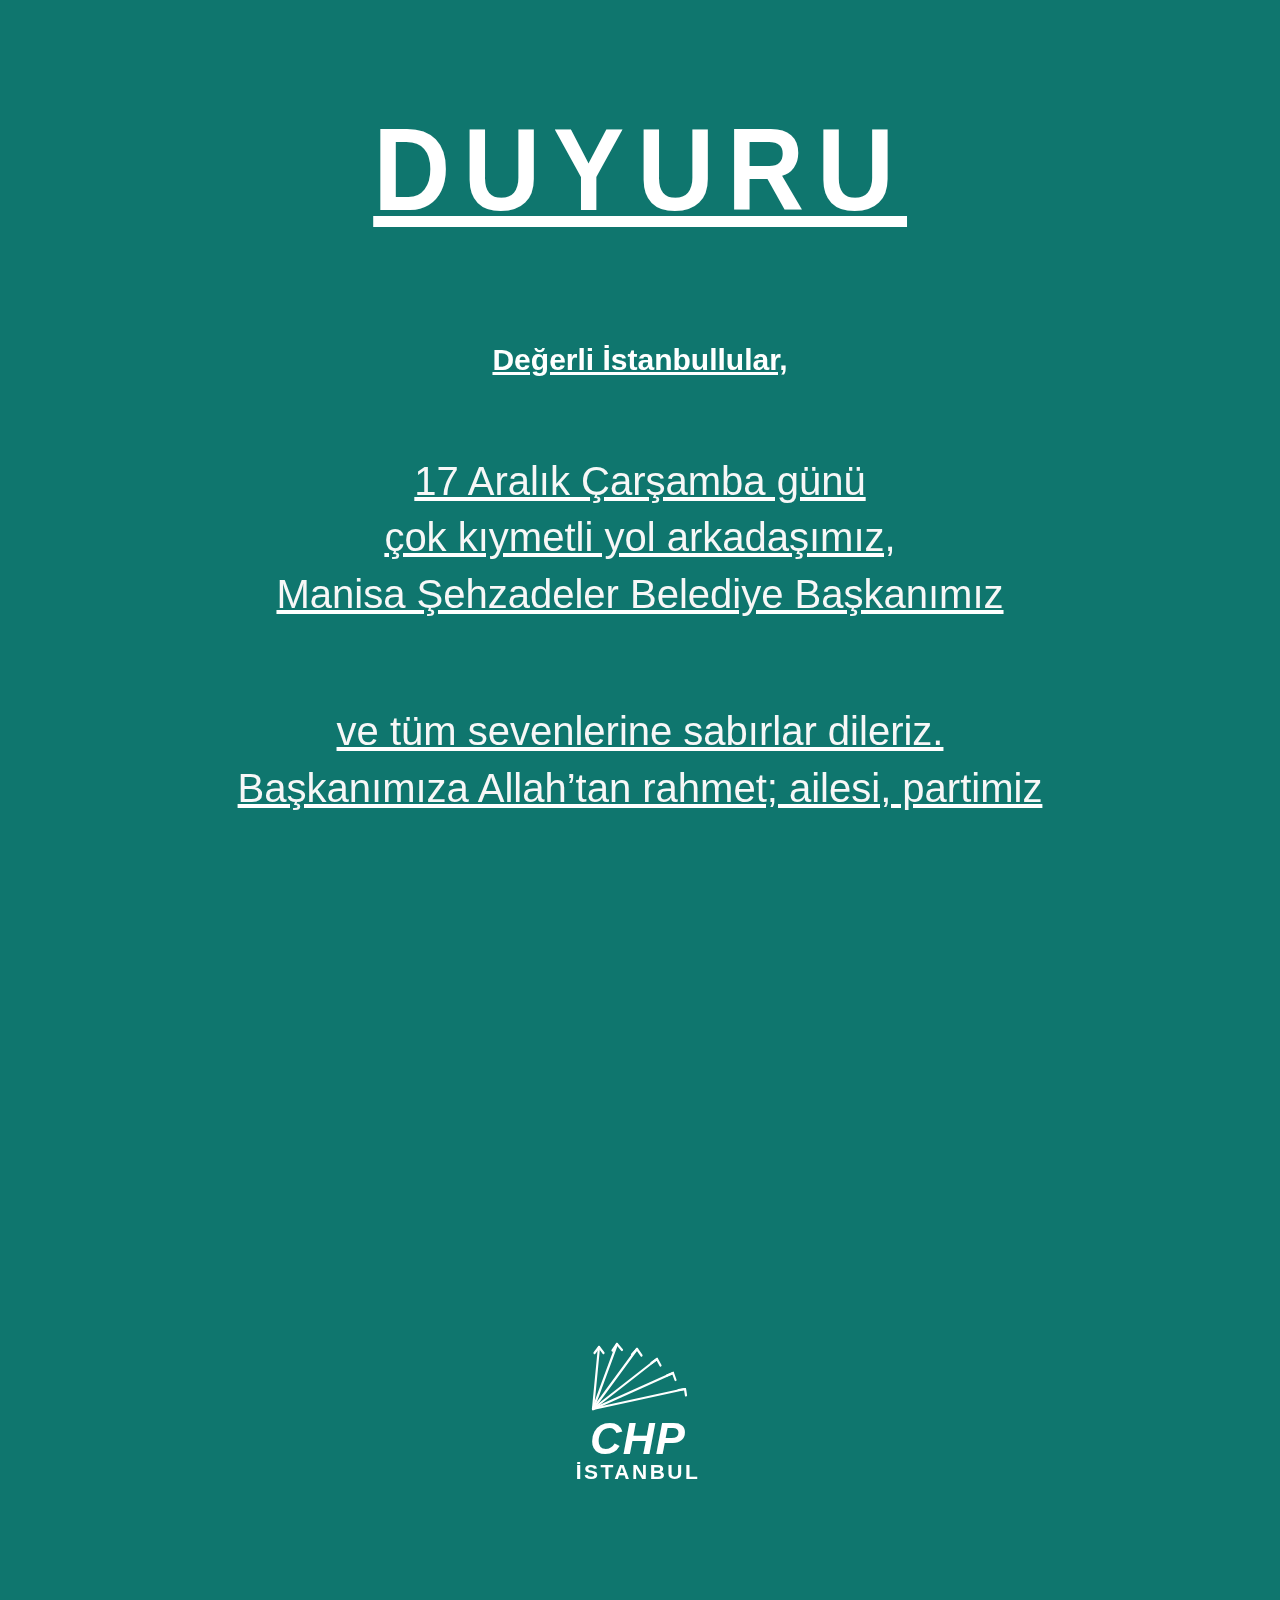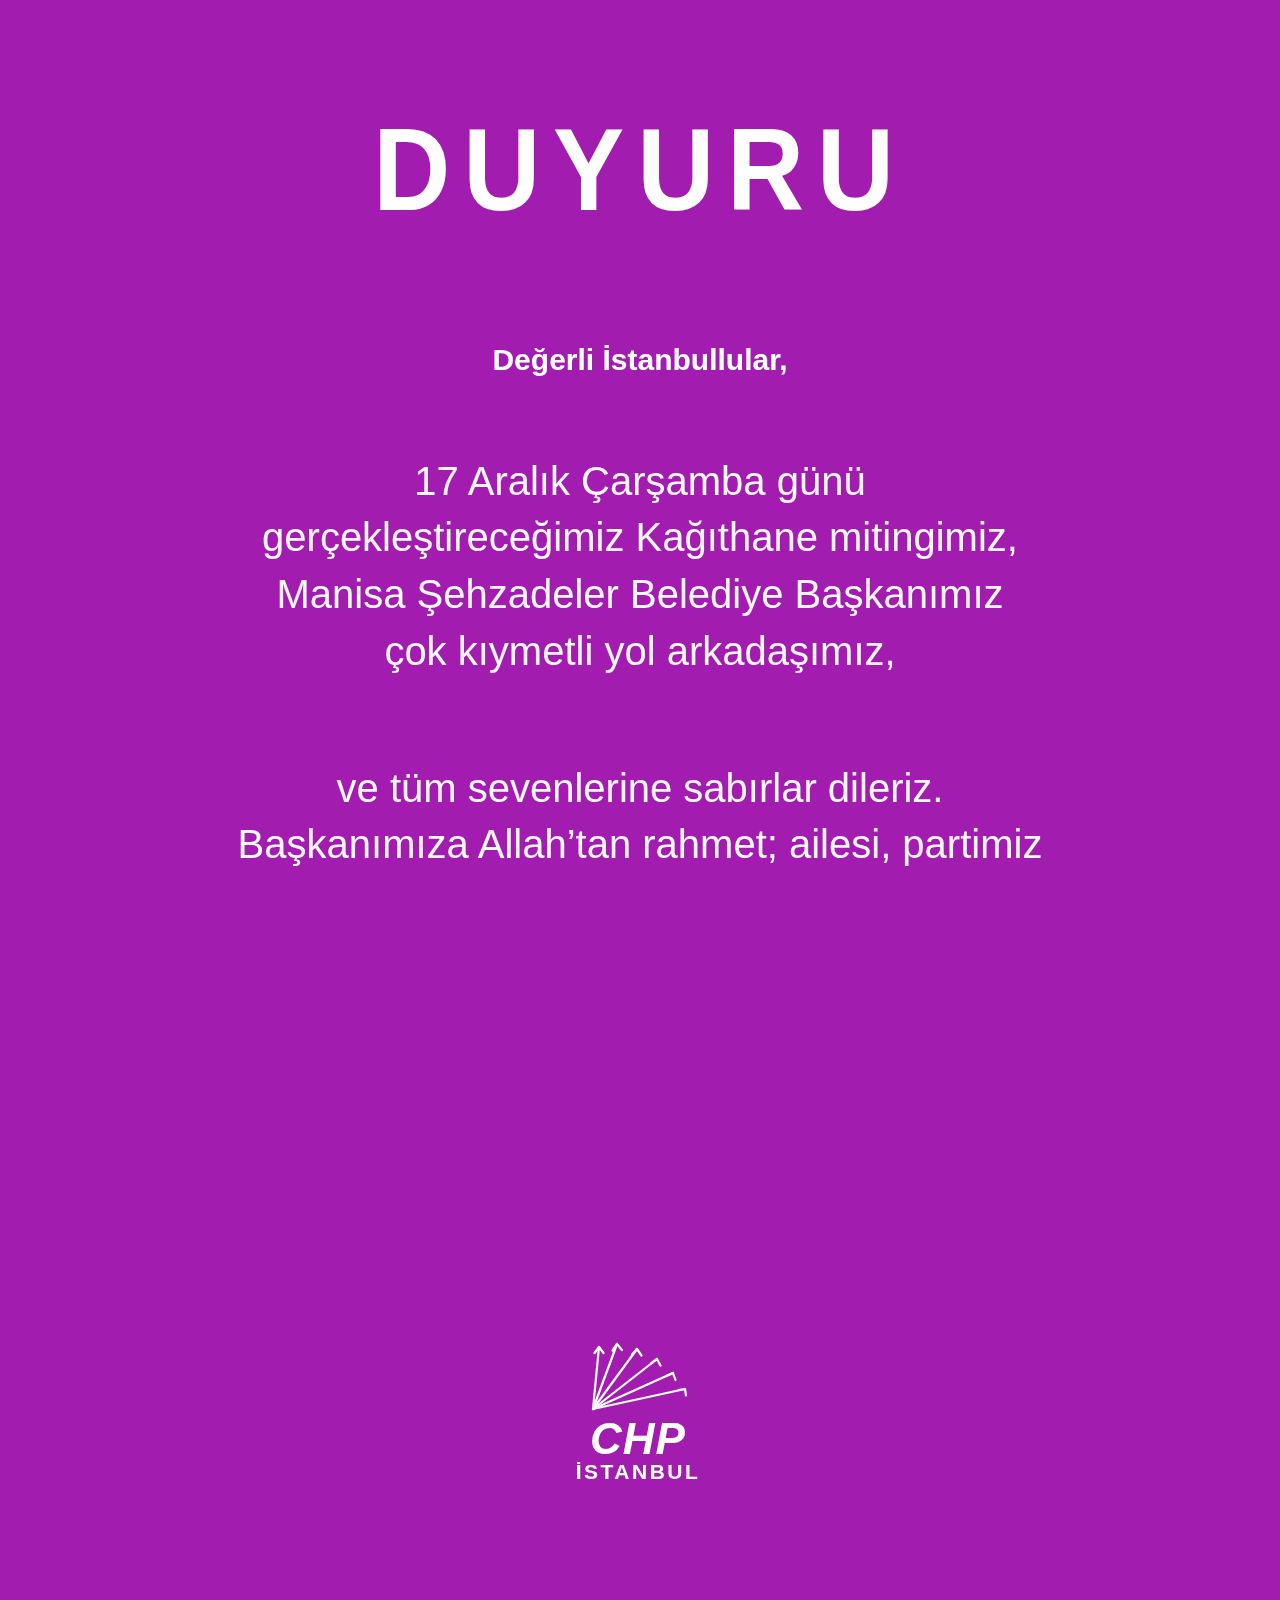--- a/index.html
+++ b/index.html
@@ -12,24 +12,25 @@
     height: 1600px;
     overflow: hidden;
     font-family: "Liberation Sans", sans-serif;
     color: #ffffff;
     -webkit-font-smoothing: antialiased;
   }
   .poster {
     position: relative;
     width: 1280px;
     height: 1600px;
-    background: #a21caf;
+    background: #0f766e;
     display: flex;
     flex-direction: column;
     align-items: center;
+    text-decoration: underline;
   }
 
   
   .headline {
     margin-top: 112px;
     font-family: "Liberation Sans", sans-serif;
     font-weight: bold;
     font-size: 116px;
     line-height: 1;
     letter-spacing: 14px;
@@ -101,23 +102,22 @@
 <div class="poster">
 
   <div class="headline">DUYURU</div>
 
   <div class="body-block">
 
     <div class="lead">Değerli İstanbullular,</div>
 
     <div class="para gap-1">
       <span class="line">17 Aralık Çarşamba günü</span>
-      <span class="line">gerçekleştireceğimiz Kağıthane mitingimiz,</span>
+      <span class="line">çok kıymetli yol arkadaşımız,</span>
       <span class="line">Manisa Şehzadeler Belediye Başkanımız</span>
-      <span class="line">çok kıymetli yol arkadaşımız,</span>
     </div>
 
     <div class="para gap-2">
       <span class="line">ve tüm sevenlerine sabırlar dileriz.</span>
       <span class="line">Başkanımıza Allah’tan rahmet; ailesi, partimiz</span>
     </div>
 
 
   </div>
 

